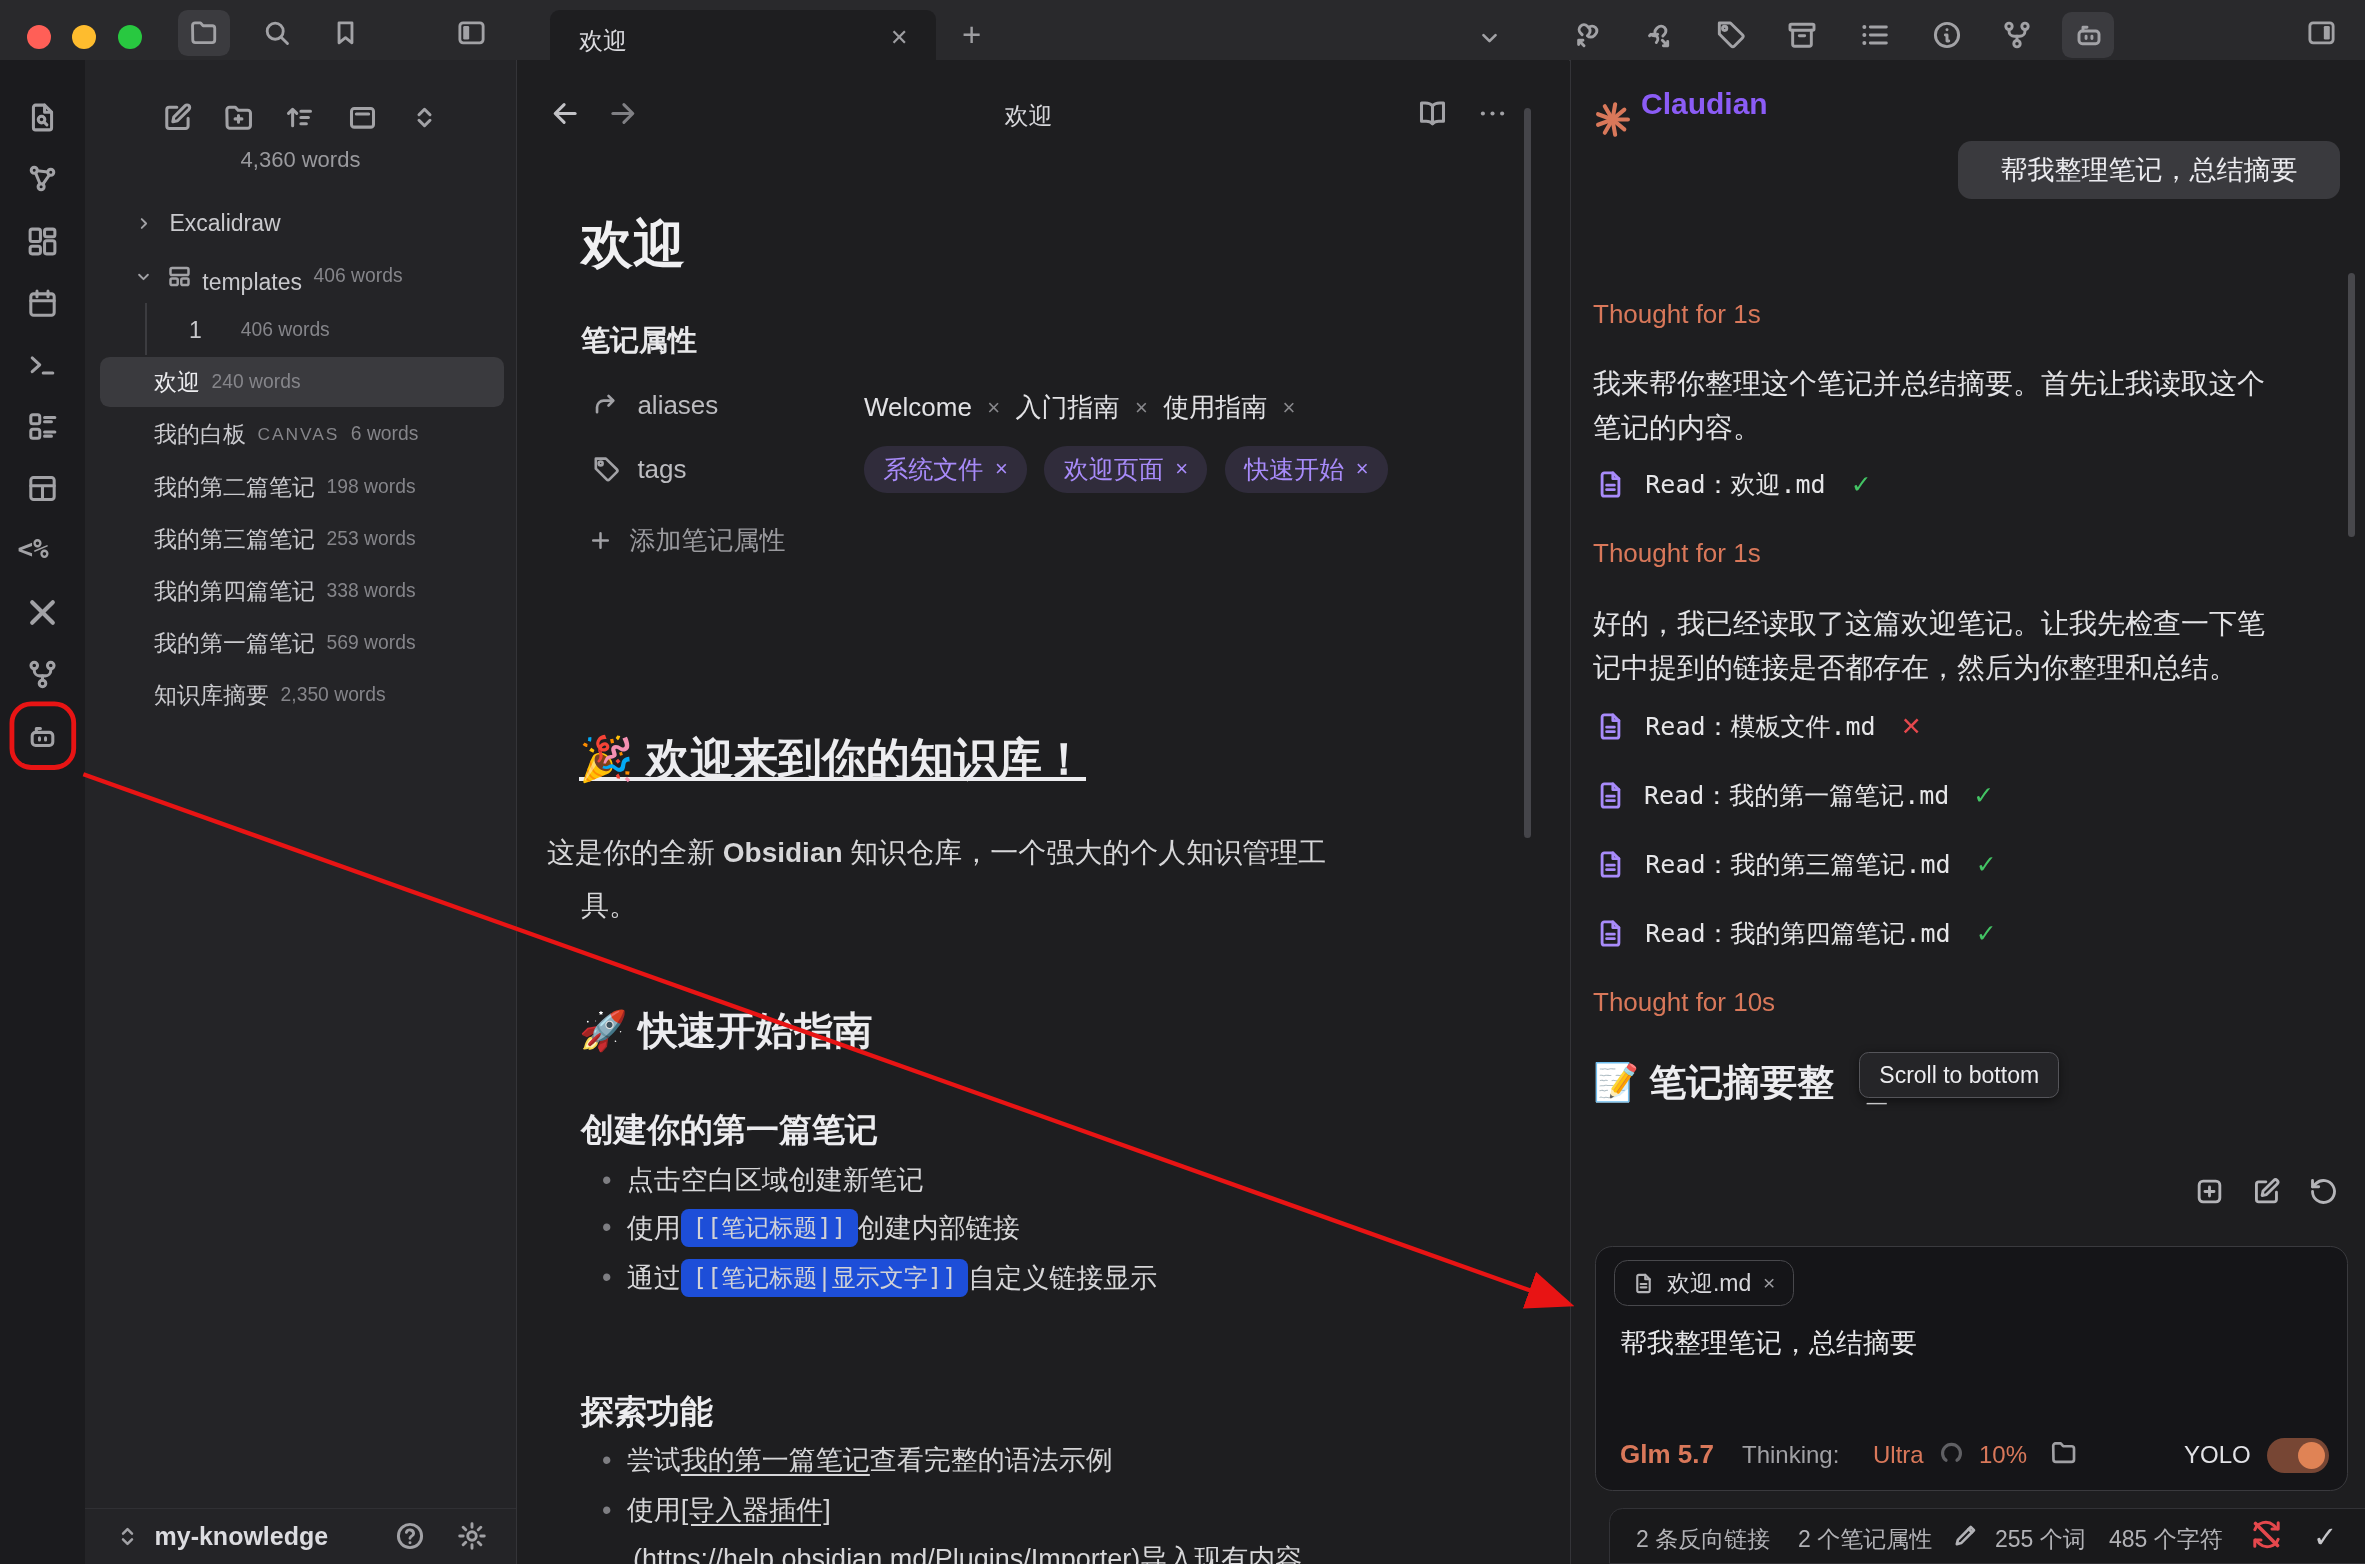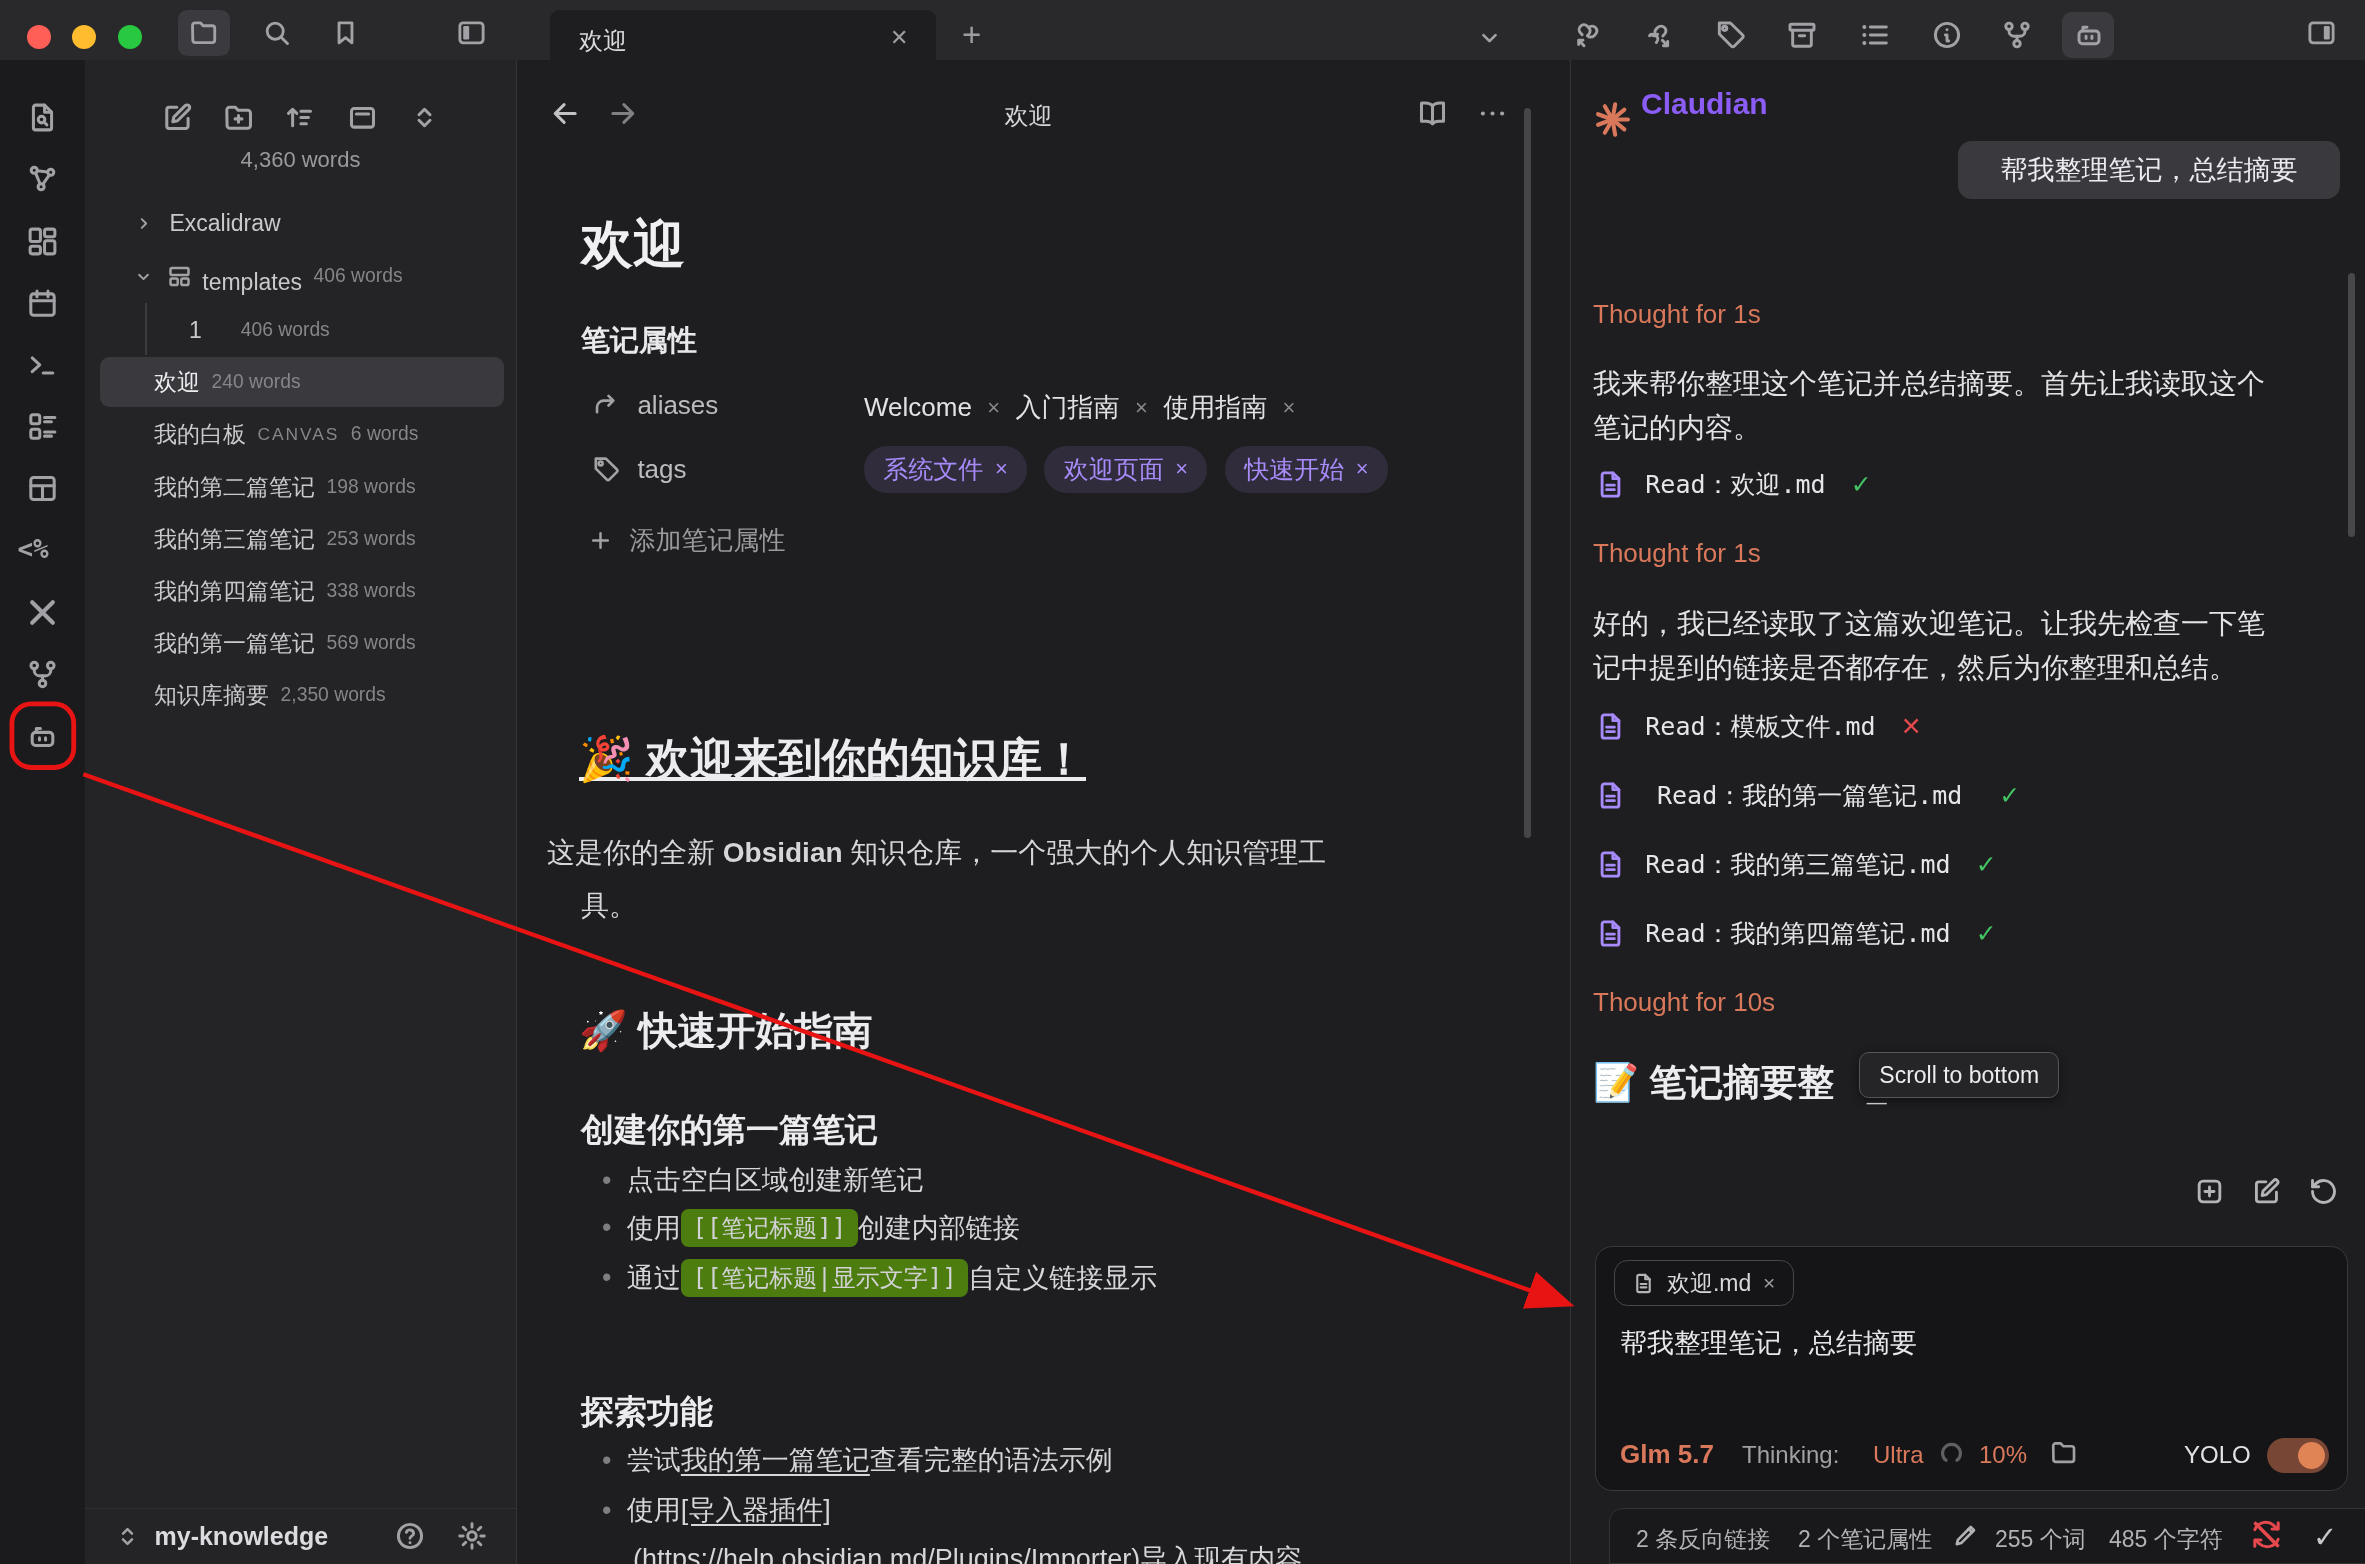--- a/index.html
+++ b/index.html
@@ -19,21 +19,21 @@
   .badge{font-size:17.4px;letter-spacing:1.9px;color:#85858a;margin-left:11.6px;}
   .fname{font-size:23px;color:#c9c9cd;white-space:nowrap;}
   .trow{position:absolute;left:100px;width:404px;height:50px;border-radius:9.7px;display:flex;align-items:center;}
   .trow.sel{background:#3a3a3e;}
   .thought{font-size:26px;color:#d9785a;}
   .para{font-size:28px;color:#e3e3e6;white-space:nowrap;}
   .readlbl{font-family:"DejaVu Sans Mono","Liberation Mono",monospace;font-size:25px;color:#e6e6e8;white-space:nowrap;}
   .mark{font-size:25px;margin-left:5.8px;}
   .ok{color:#43c464;}
   .fail{color:#e5484d;}
-  .codechip{background:#4d7c0f;border-radius:7.7px;padding:2.9px 11.6px;font-family:"DejaVu Sans Mono","Liberation Mono",monospace;font-size:24px;color:#d2d2d6;}
+  .codechip{background:#1d4ed8;border-radius:7.7px;padding:2.9px 11.6px;font-family:"DejaVu Sans Mono","Liberation Mono",monospace;font-size:24px;color:#d2d2d6;}
   .linkp{color:#a88bfa;text-decoration:underline;text-underline-offset:4.8px;}
   .btxt{font-size:27px;color:#d6d6d8;white-space:nowrap;}
   .dot{color:#7e7e82;font-size:27px;margin-right:15.4px;}
   .h3{font-weight:bold;color:#ececef;}
   .tagpill{background:rgba(168,139,250,.13);color:#a88bfa;font-size:25px;border-radius:23px;padding:6.8px 19.3px;display:inline-flex;align-items:center;gap:11.6px;white-space:nowrap;}
   .aliasv{font-size:26px;color:#e2e2e5;white-space:nowrap;}
   .xgl{color:#88888c;font-size:22px;}
   .scrollbar{background:#48484c;border-radius:3.9px;}
 </style>
 </head>
@@ -527,21 +527,21 @@
         <svg class="lic purp" width="31" height="31" viewBox="0 0 24 24">
           <path d="M13.8 3H7.2A1.7 1.7 0 0 0 5.5 4.7v14.6A1.7 1.7 0 0 0 7.2 21h9.6a1.7 1.7 0 0 0 1.7-1.7V7.5z"></path>
           <path d="M13.8 3v4.5h4.7"></path>
           <path d="M9 12.5h6M9 16h6"></path>
         </svg>
       </span>
     <span class="readlbl">Read：模板文件.md</span>
     <span class="mark fail">✕</span>
   </div>
 
-  <div class="abs row" style="left:1595px;top:779px;gap:31px;justify-content:flex-end;">
+  <div class="abs row" style="left:1595px;top:779px;gap:18px;justify-content:flex-end;">
     <span>
         <svg class="lic purp" width="31" height="31" viewBox="0 0 24 24">
           <path d="M13.8 3H7.2A1.7 1.7 0 0 0 5.5 4.7v14.6A1.7 1.7 0 0 0 7.2 21h9.6a1.7 1.7 0 0 0 1.7-1.7V7.5z"></path>
           <path d="M13.8 3v4.5h4.7"></path>
           <path d="M9 12.5h6M9 16h6"></path>
         </svg>
       </span>
     <span class="readlbl">Read：我的第一篇笔记.md</span>
     <span class="mark ok">✓</span>
   </div>

